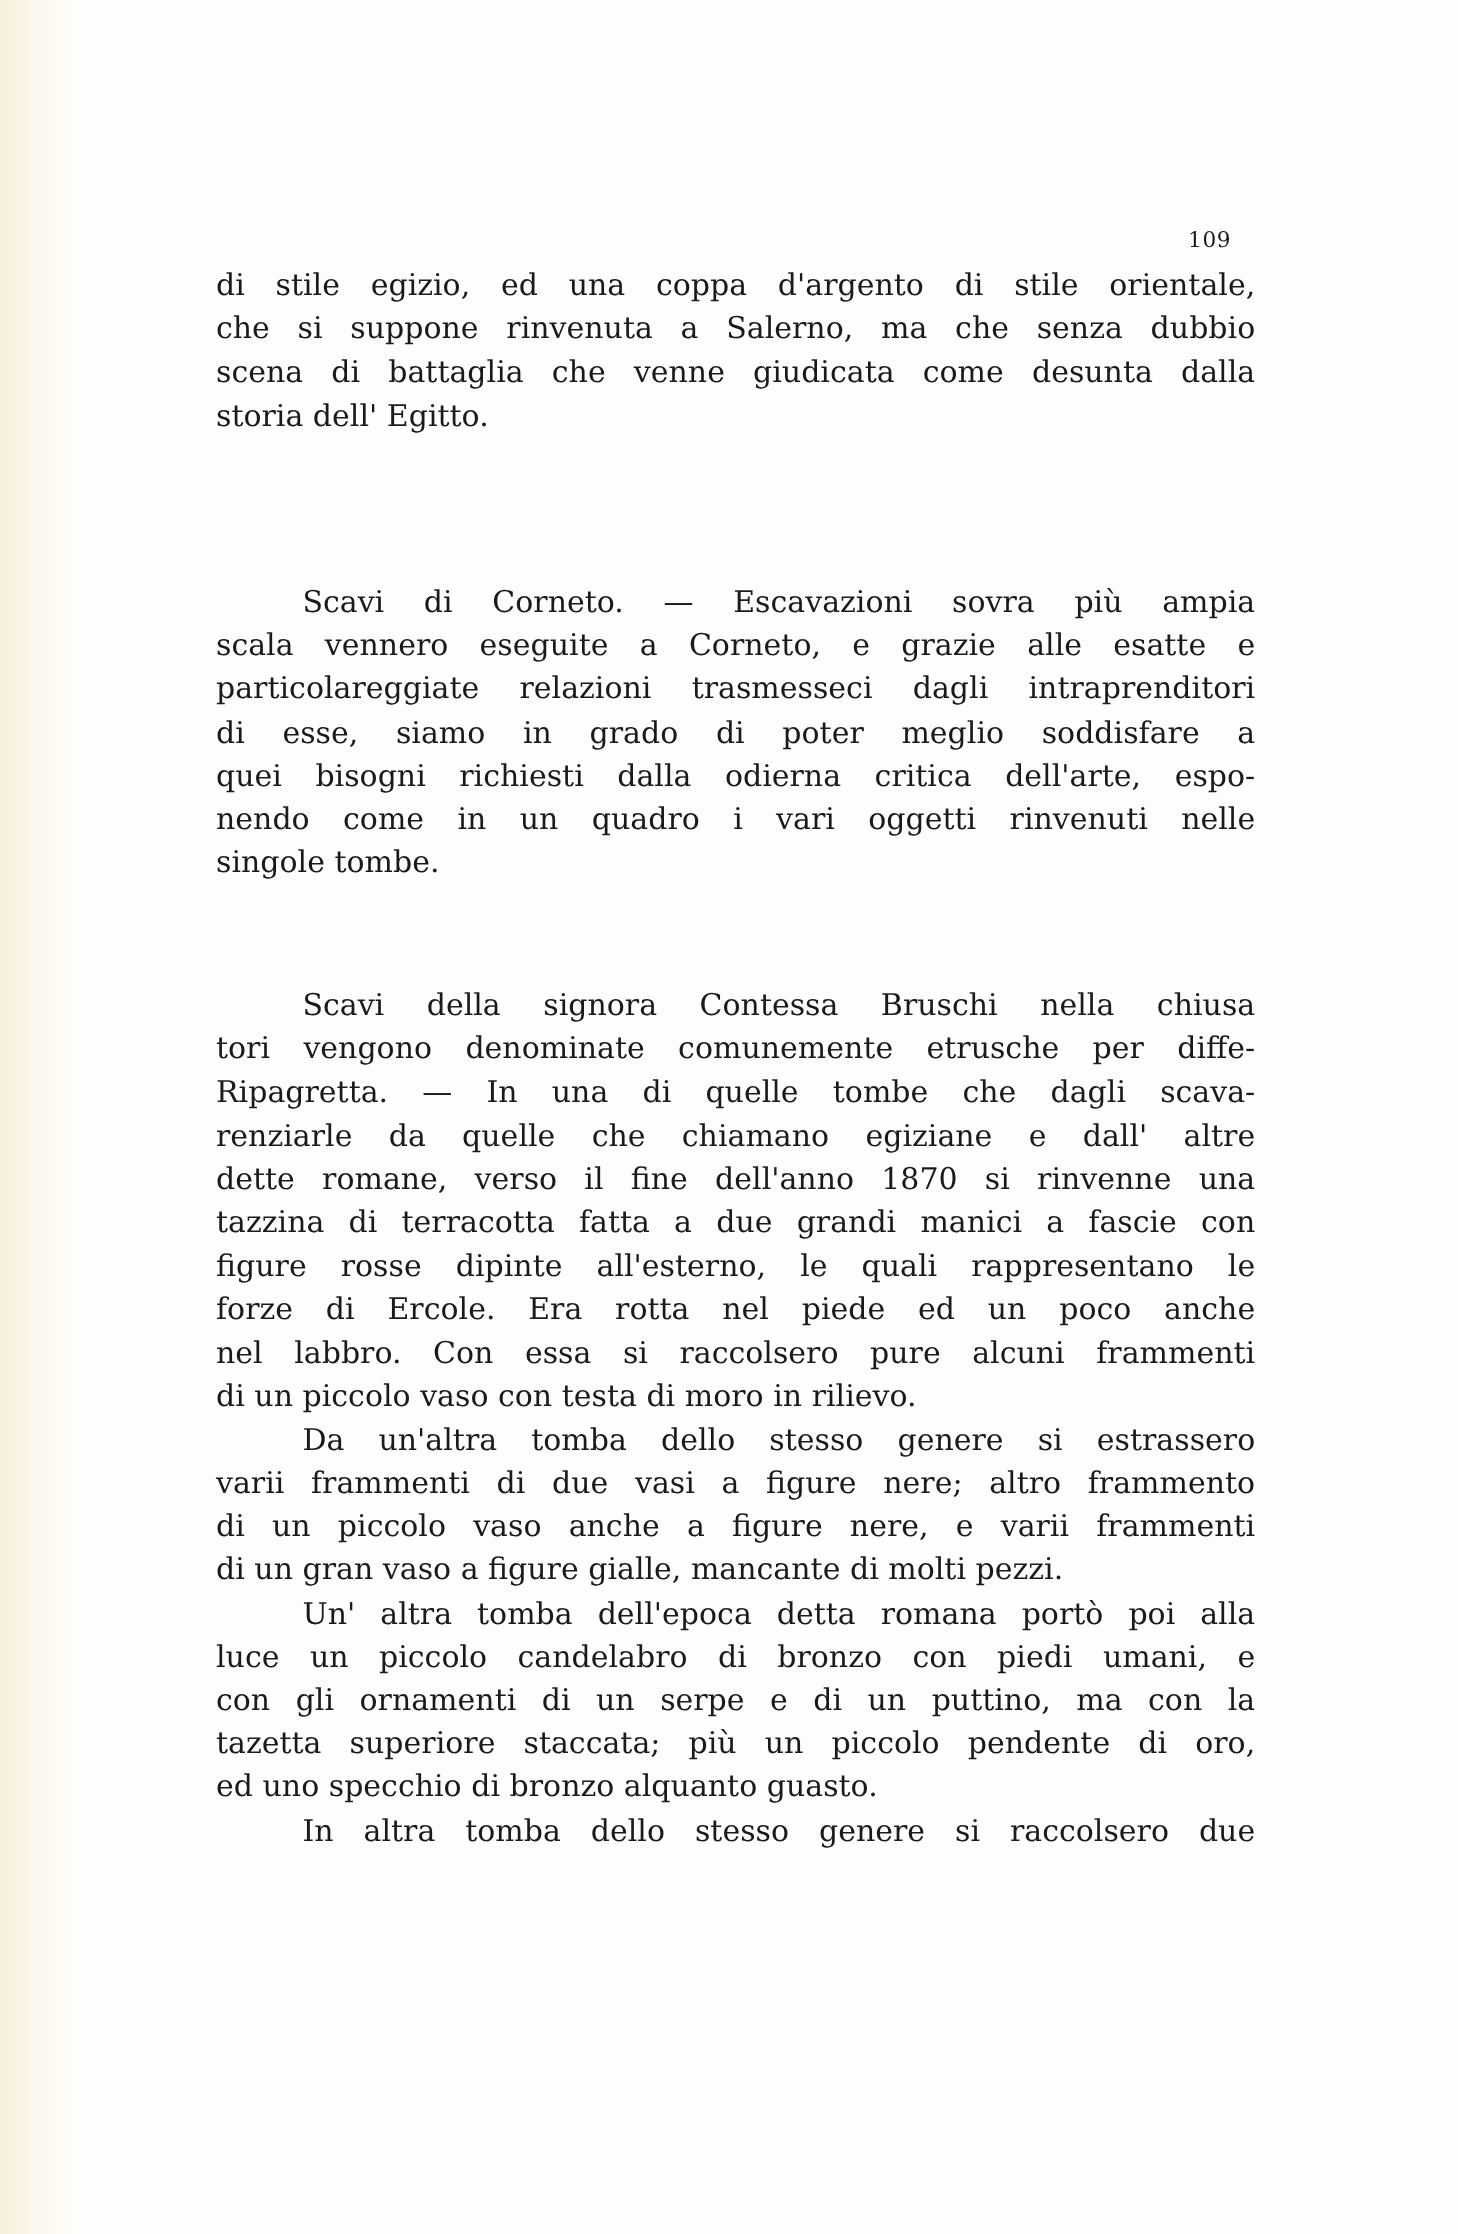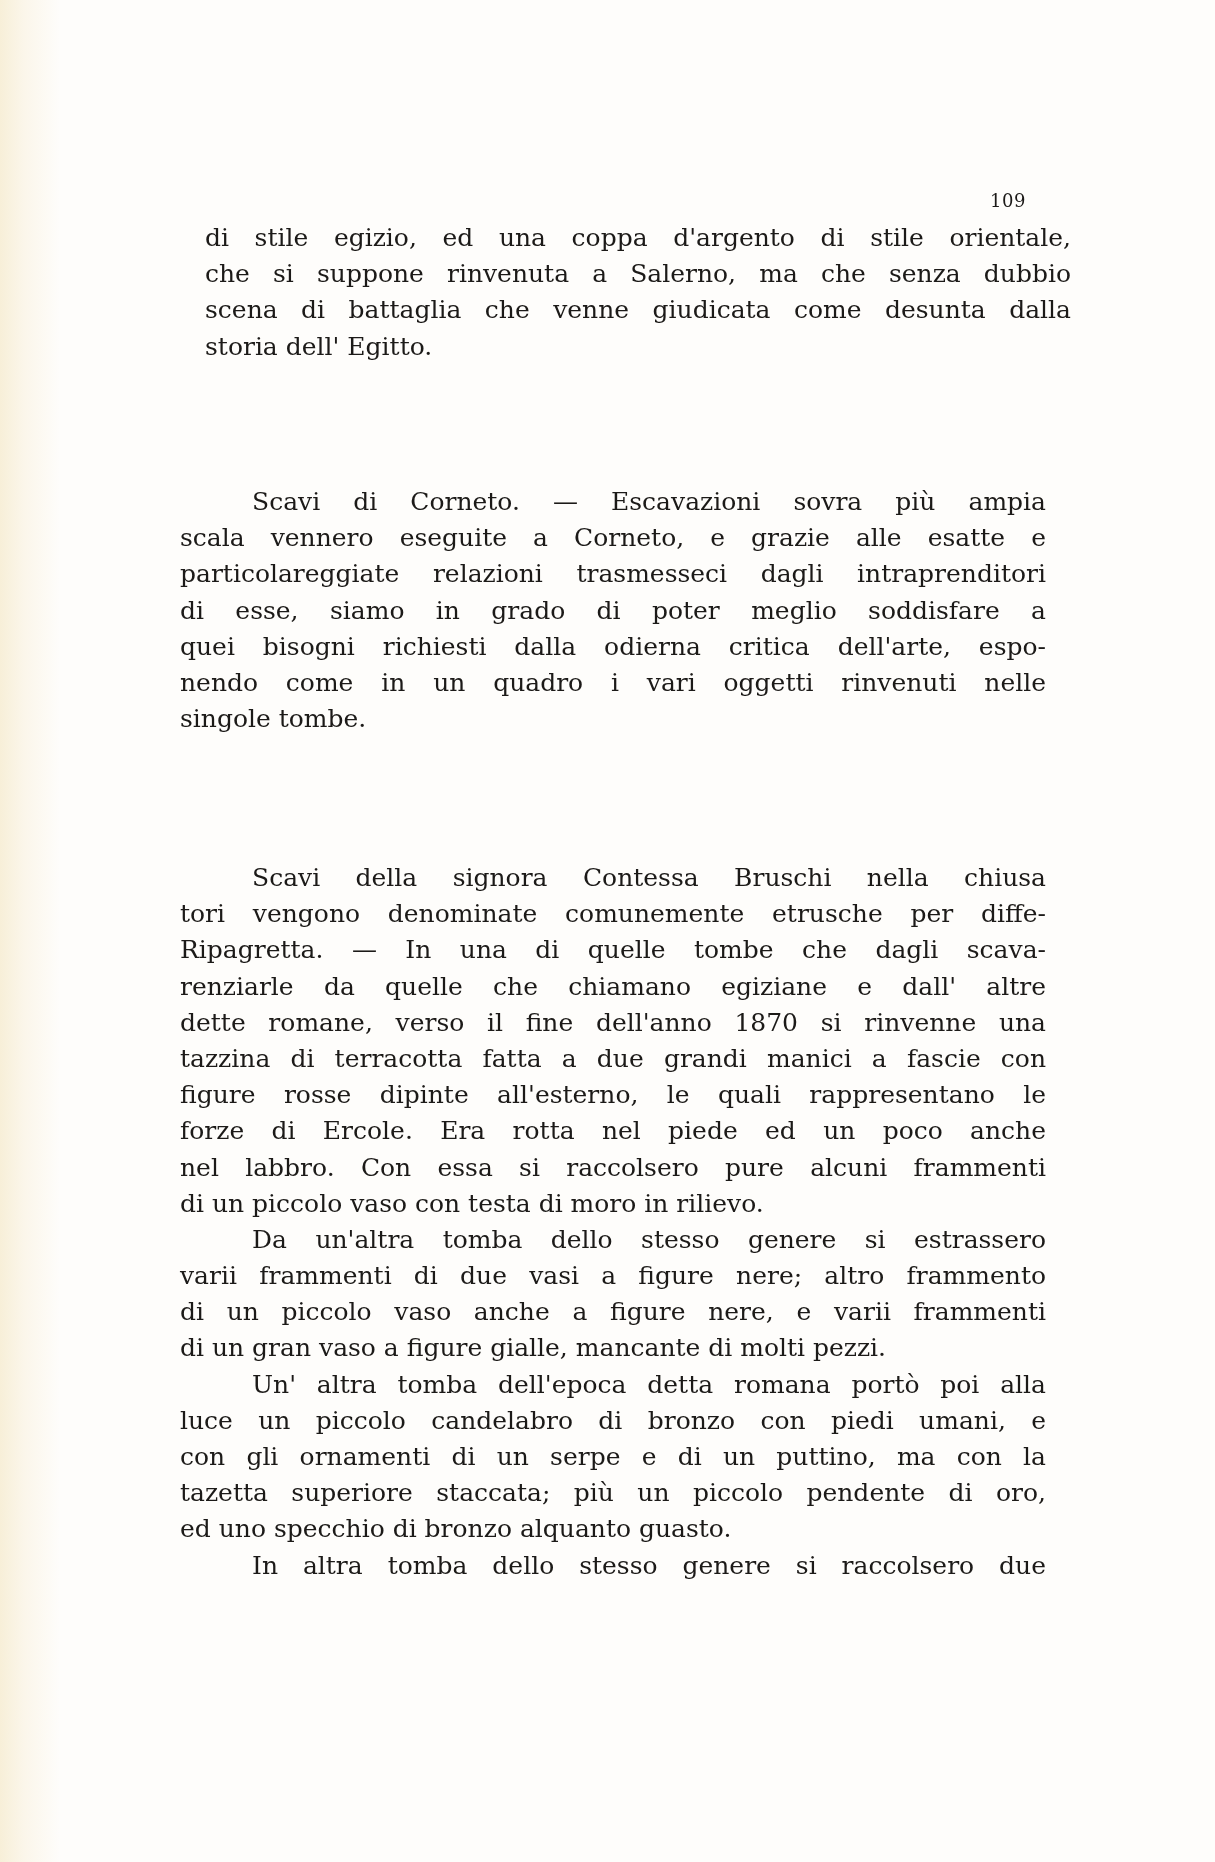--- a/index.html
+++ b/index.html
@@ -48,23 +48,23 @@
       height: 36.2px;
     }
     .line.last {
       text-align-last: left;
     }
     .line.indent {
       padding-left: 72px;
     }
     .ital {
     }
-    #block-1 { top: 220px; margin-left: 25px; }
+    #block-1 { top: 220px; }
     #block-2 { top: 484px; }
-    #block-3 { top: 860px; }
+    #block-3 { top: 820px; }
   </style>
 </head>
 <body>
 
 <div class="page-edge"></div>
 
 <div class="page-number">109</div>
 
 <div class="text-block" id="block-1">
   <span class="line">di stile egizio, ed una coppa d'argento di stile orientale,</span>

